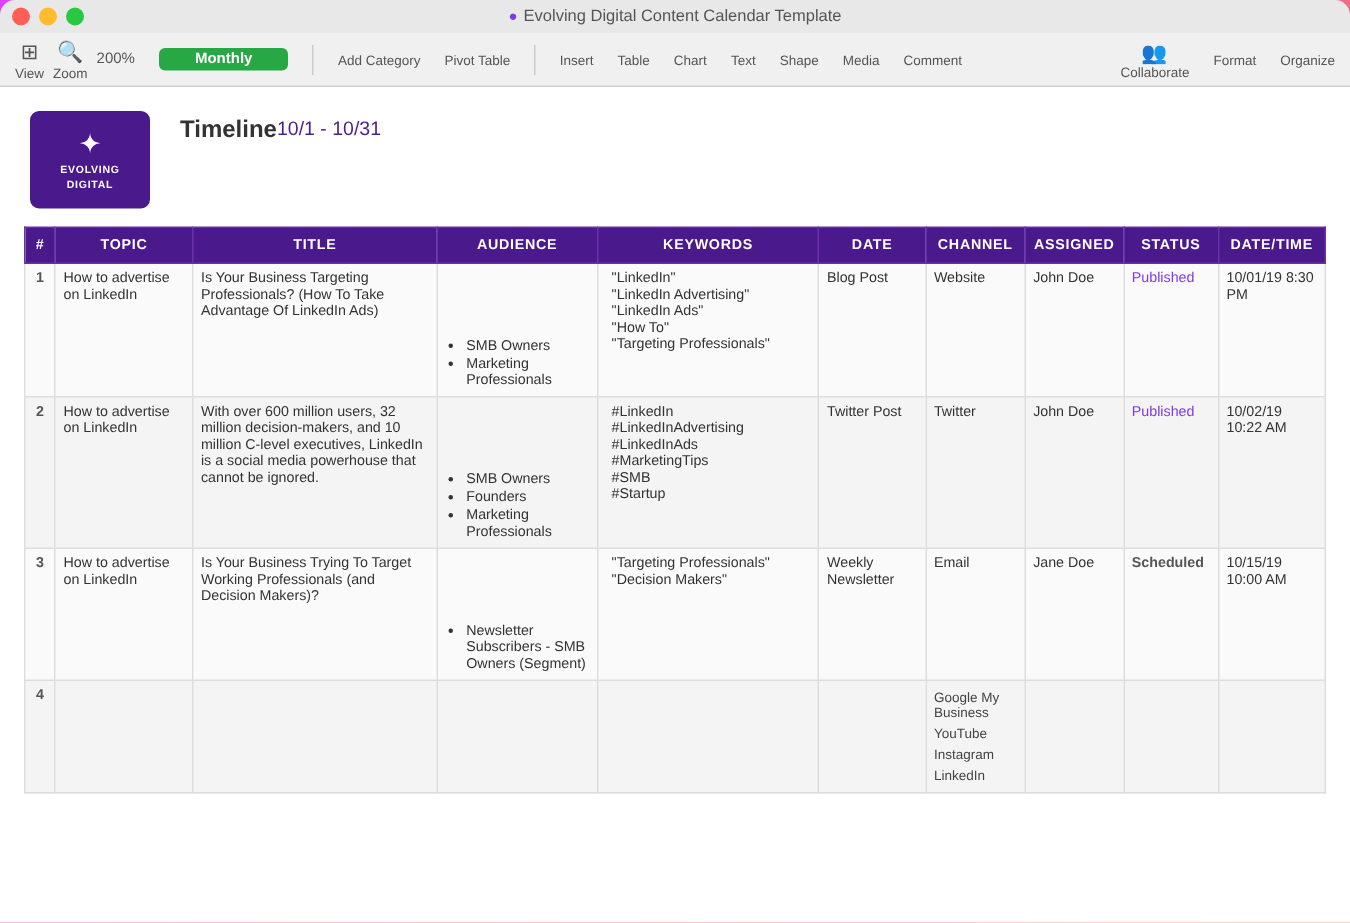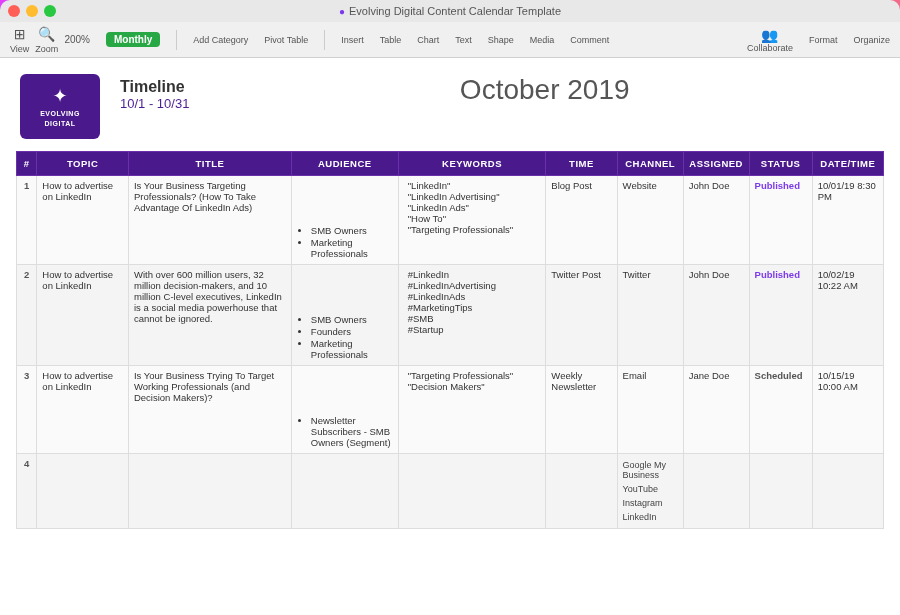--- a/index.html
+++ b/index.html
@@ -81,21 +81,21 @@
     }
     .toolbar-separator {
       width: 1px;
       height: 20px;
       background: #ccc;
     }
     .monthly-badge {
       background: #28a745;
       color: white;
       font-size: 10px;
-      padding: 2px 8px;
+      padding: 2px 24px;
       border-radius: 4px;
       font-weight: 600;
     }
     .zoom-display {
       font-size: 10px;
       color: #555;
       text-align: right;
     }
     .collaborate-btn {
       margin-left: auto;
@@ -143,21 +143,21 @@
       color: white;
       font-size: 7px;
       font-weight: 700;
       letter-spacing: 0.5px;
       text-align: center;
       line-height: 1.3;
     }
 
     .timeline-box {
       display: flex;
-      flex-direction: column;
+      flex-direction: row;
       align-items: flex-start;
       padding-top: 4px;
     }
     .timeline-label {
       font-size: 16px;
       font-weight: 600;
       color: #333;
     }
     .timeline-dates {
       font-size: 13px;
@@ -234,21 +234,21 @@
     }
 
     tbody td:first-child {
       text-align: center;
       font-weight: 700;
       color: #555;
     }
 
     .status-published {
       color: #7c3aed;
-      font-weight: 700;
+      font-weight: 400;
     }
     .status-scheduled {
       color: #555;
       font-weight: 600;
     }
 
     .bullet-list {
       list-style: disc;
       padding-left: 14px;
       margin-top: 45px;
@@ -364,34 +364,33 @@
   <div class="header-section">
     <div class="logo-box">
       <span class="logo-icon">✦</span>
       <span class="logo-text">EVOLVING<br>DIGITAL</span>
     </div>
     <div class="timeline-box">
       <span class="timeline-label">Timeline</span>
       <span class="timeline-dates">10/1 - 10/31</span>
     </div>
     <div class="header-title-area">
-      <div class="sub-title">October 2019</div>
     </div>
   </div>
 
   <div class="table-container">
     <table>
       <thead>
         <tr>
           <th class="col-num">#</th>
           <th class="col-topic">TOPIC</th>
           <th class="col-title">TITLE</th>
           <th class="col-audience">AUDIENCE</th>
           <th class="col-keywords">KEYWORDS</th>
-          <th class="col-type">TIME</th>
+          <th class="col-type">DATE</th>
           <th class="col-channel">CHANNEL</th>
           <th class="col-assigned">ASSIGNED</th>
           <th class="col-status">STATUS</th>
           <th class="col-datetime">DATE/TIME</th>
         </tr>
       </thead>
       <tbody id="table-body">
 
       <tr>
             <td>1</td>

